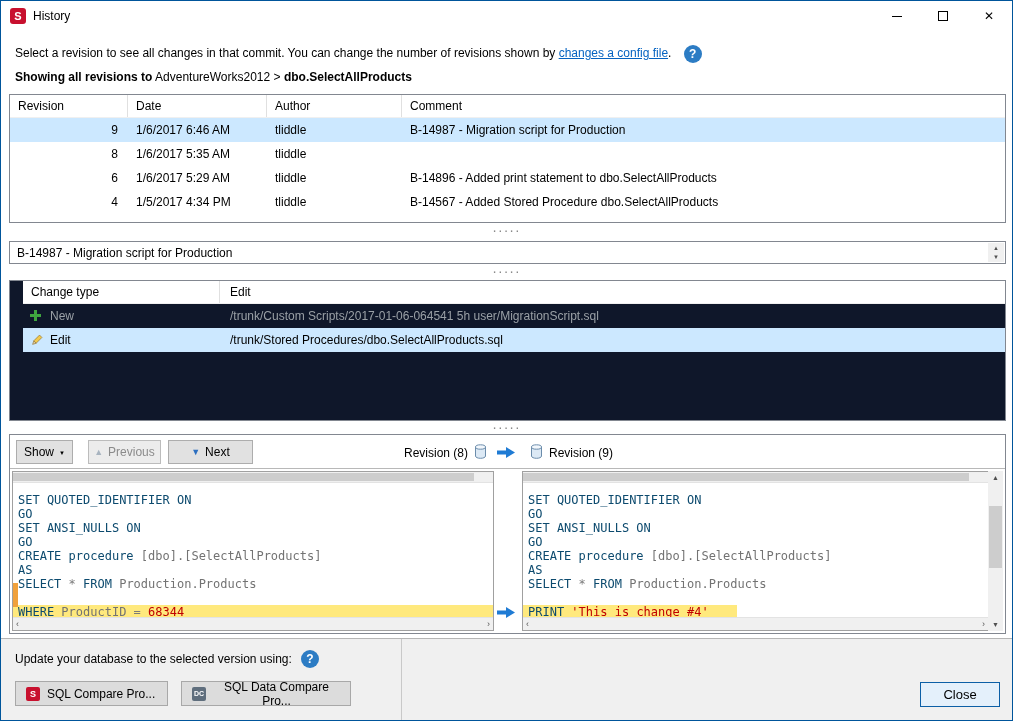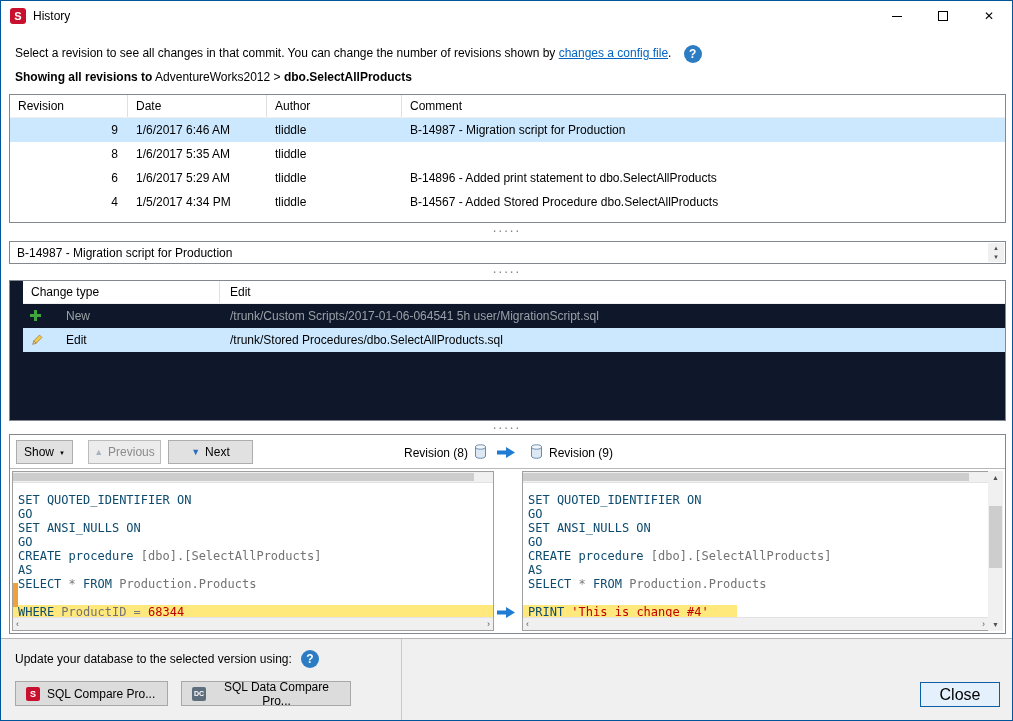--- a/index.html
+++ b/index.html
@@ -27,21 +27,21 @@
   .chg-table { position: absolute; top: 279px; left: 8px; width: 997px; height: 141px; border: 1px solid #828790; background: #0f172a; overflow: hidden; padding-left: 13px; }
   .t-header { display: flex; height: 23px; align-items: stretch; border-bottom: 1px solid #f0f0f0; background: #fff; }
   .hcell { padding-left: 8px; display: flex; align-items: center; border-right: 1px solid #e0e0e0; }
   .w-rev { width: 118px; } .w-date { width: 139px; } .w-author { width: 135px; } .w-comment { flex: 1; border-right: none; }
   .w-type { width: 197px; } .w-path { flex: 1; border-right: none; padding-left: 10px; }
   .rev-row, .chg-row { display: flex; height: 24px; align-items: center; }
   .rev-row.selected, .chg-row.selected { background: #cce8ff; }
   .chg-row.muted { color: #9aa0a6; }
   .cell { padding-left: 8px; overflow: hidden; white-space: nowrap; }
   .cell.w-rev { text-align: right; padding-right: 10px; padding-left: 0; }
-  .c-type { width: 197px; display: flex; align-items: center; gap: 23px; padding-left: 7px; flex: none; }
+  .c-type { width: 197px; display: flex; align-items: center; gap: 7px; padding-left: 7px; flex: none; }
   .c-path { flex: 1; padding-left: 10px; white-space: nowrap; overflow: hidden; }
   .chg-icon { width: 13px; height: 13px; display: inline-flex; flex: none; }
   
   .splitter { position: absolute; left: 0; right: 0; height: 12px; text-align: center; color: #8a8a8a; font-size: 14px; line-height: 10px; letter-spacing: 1px; cursor: row-resize; }
   
   .comment-box { position: absolute; top: 240px; left: 8px; width: 997px; height: 23px; border: 1px solid #828790; background: #fff; display: flex; align-items: center; padding-left: 7px; }
   .spinner { position: absolute; right: 1px; top: 1px; bottom: 1px; width: 16px; display: flex; flex-direction: column; background: #f0f0f0; }
   .sp-up, .sp-down { flex: 1; display: flex; align-items: center; justify-content: center; font-size: 6px; color: #505050; }
   
   .diff { position: absolute; top: 433px; left: 8px; width: 997px; height: 200px; border: 1px solid #828790; background: #fff; }
@@ -79,21 +79,21 @@
   .arrow-mid { position: absolute; left: 487px; top: 137px; line-height: 0; }
   
   .footer { position: absolute; top: 637px; left: 0; right: 0; bottom: 0; background: #f0f0f0; border-top: 1px solid #b5b5b5; }
   .footer-divider { position: absolute; left: 400px; top: 0; bottom: 0; width: 1px; background: #c9c9c9; }
   .update-line { position: absolute; top: 11px; left: 14px; display: flex; align-items: center; }
   .foot-btn { position: absolute; top: 42px; height: 25px; background: #dcdcdc; border: 1px solid #a8a8a8; display: flex; align-items: center; gap: 7px; padding: 0 10px; font-family: inherit; font-size: 12px; color: #000; cursor: default; }
   .sql-compare-btn { left: 14px; width: 153px; }
   .sql-data-compare-btn { left: 180px; width: 170px; }
   .sc-icon { width: 14px; height: 14px; background: #c8102e; color: #fff; border-radius: 2px; font-size: 9px; font-weight: bold; display: flex; align-items: center; justify-content: center; flex: none; }
   .sdc-icon { width: 14px; height: 14px; background: #5f6e7d; color: #fff; border-radius: 2px; font-size: 7px; font-weight: bold; display: flex; align-items: center; justify-content: center; flex: none; }
-  .close-btn { position: absolute; right: 12px; top: 43px; width: 80px; height: 25px; background: #e4f0fb; border: 1px solid #0c5fa6; font-family: inherit; font-size: 16px; cursor: default; }
+  .close-btn { position: absolute; right: 12px; top: 43px; width: 80px; height: 25px; background: #e4f0fb; border: 1px solid #0c5fa6; font-family: inherit; font-size: 13px; cursor: default; }
 </style>
 </head>
 <body>
 
 <div class="window">
 
   <div class="titlebar">
     <span class="app-icon">S</span>
     <span class="title">History</span>
     <div class="win-controls">

